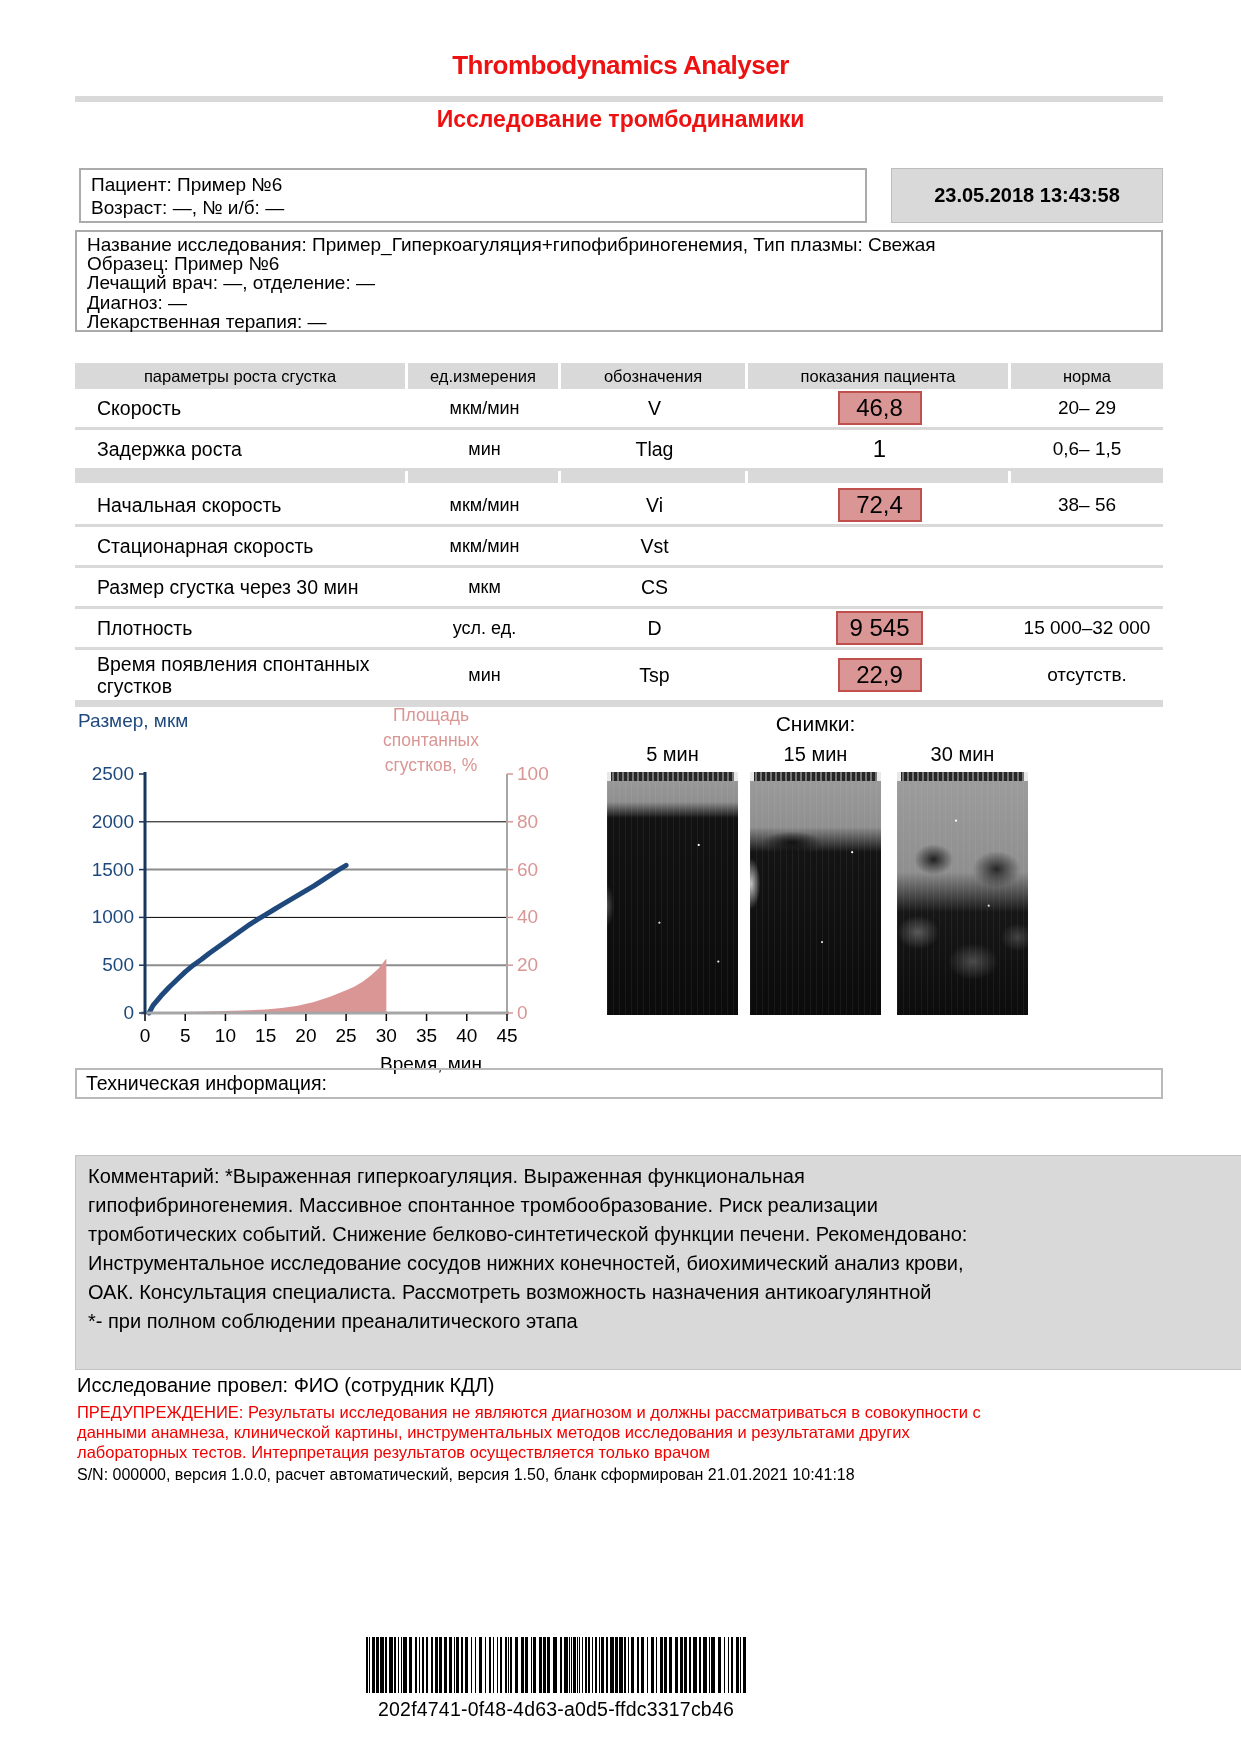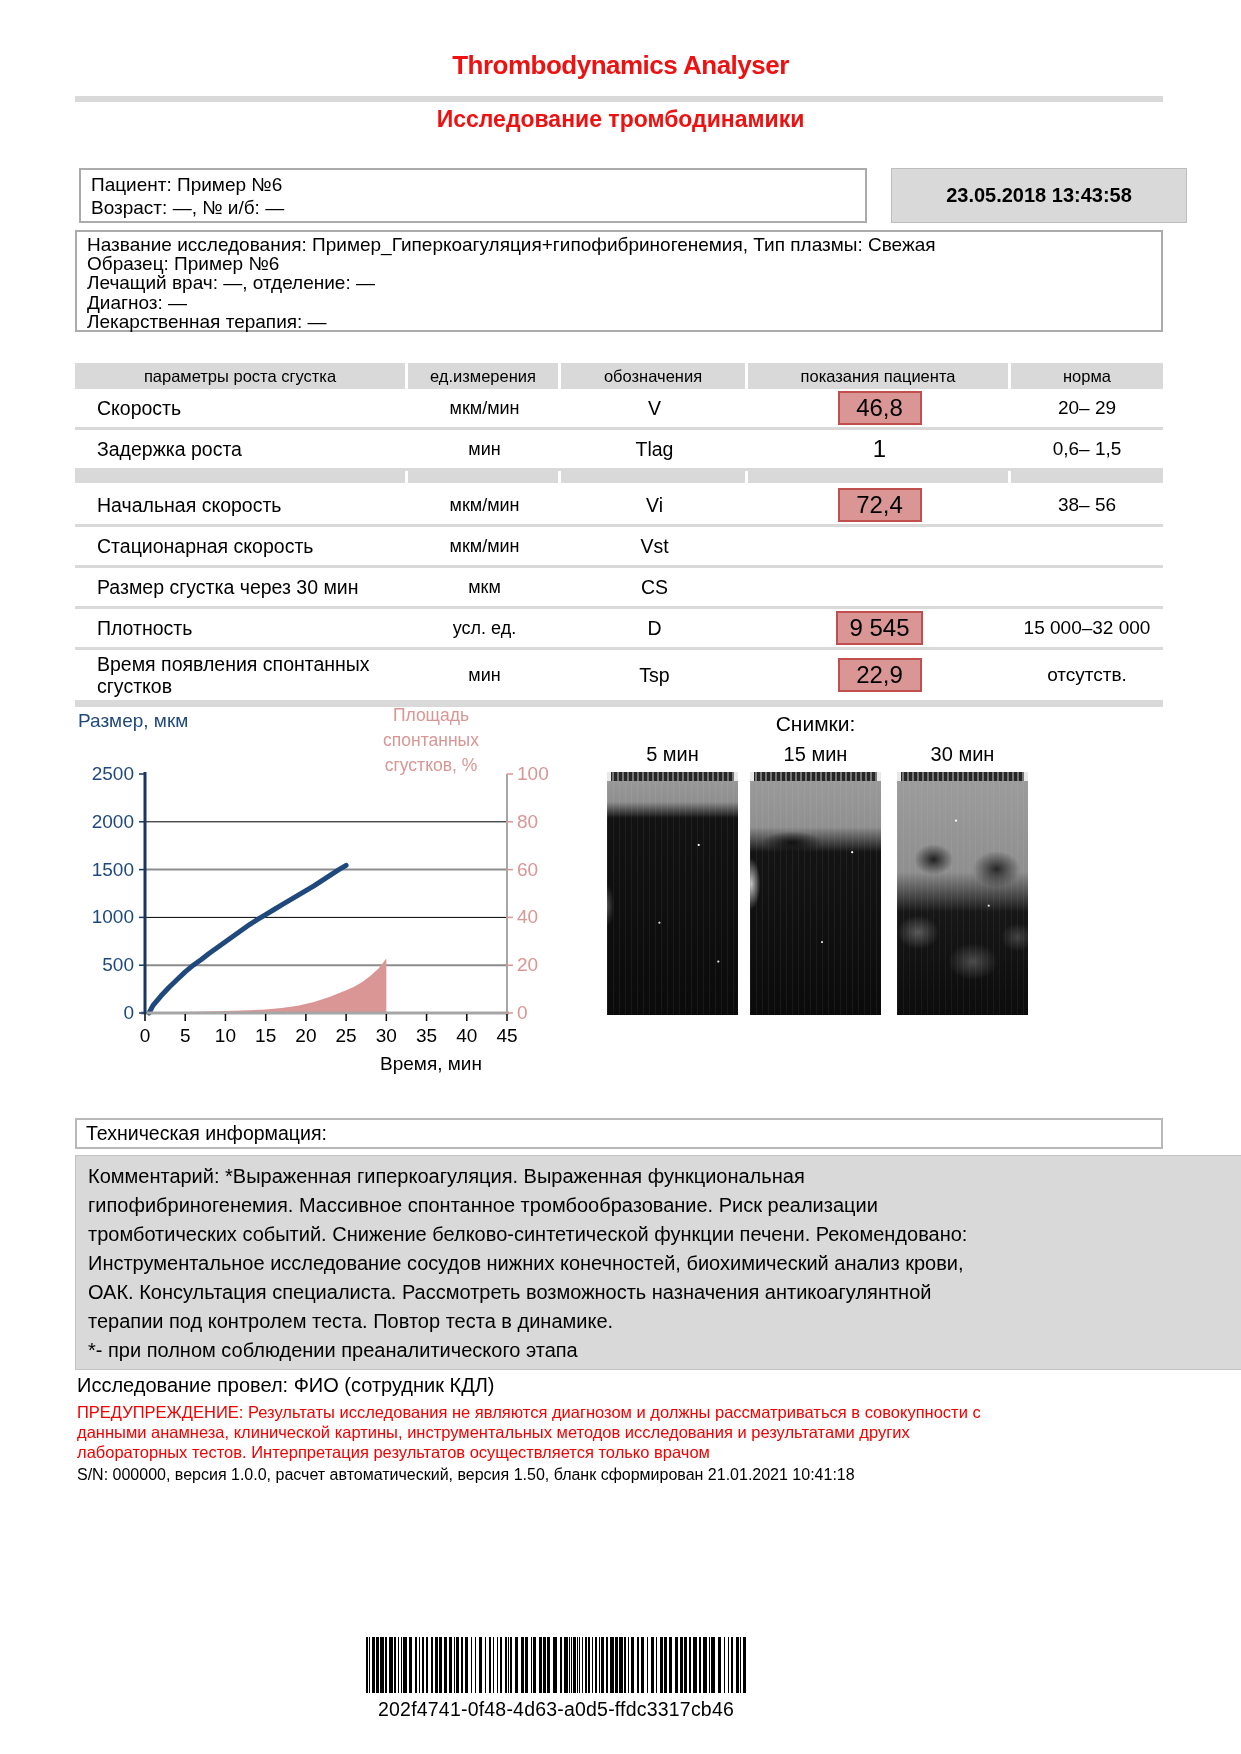--- a/index.html
+++ b/index.html
@@ -5,21 +5,21 @@
   html,body{margin:0;padding:0;background:#fff;}
   .page{position:relative;width:1241px;height:1754px;background:#fff;overflow:hidden;
         font-family:"Liberation Sans","DejaVu Sans",sans-serif;color:#000;}
   .abs{position:absolute;}
 
   .app-title{left:0;top:50px;width:1241px;text-align:center;font-size:26px;font-weight:bold;color:#ee1111;letter-spacing:-0.5px;}
   .title-rule{left:75px;top:96px;width:1088px;height:6px;background:#d9d9d9;}
   .report-title{left:0;top:106px;width:1241px;text-align:center;font-size:23px;font-weight:bold;color:#ee1111;}
 
   .patient-box{left:79px;top:168px;width:788px;height:55px;border:2px solid #ababab;box-sizing:border-box;padding:3px 10px;font-size:19px;line-height:23px;}
-  .datetime-box{left:891px;top:168px;width:296px;height:55px;background:#d9d9d9;border:1px solid #bdbdbd;box-sizing:border-box;
+  .datetime-box{left:891px;top:168px;width:272px;height:55px;background:#d9d9d9;border:1px solid #bdbdbd;box-sizing:border-box;
                 display:flex;align-items:center;justify-content:center;font-size:20px;font-weight:bold;}
   .study-box{left:75px;top:230px;width:1088px;height:102px;border:2px solid #ababab;box-sizing:border-box;padding:3px 10px;font-size:19px;line-height:19.2px;}
 
   .rtable{left:75px;top:363px;width:1088px;}
   .trow{display:grid;grid-template-columns:333px 153px 187px 263px 152px;column-gap:0;align-items:center;}
   .thead{grid-template-columns:330px 150px 184px 260px 152px;column-gap:3px;height:26px;font-size:16.5px;}
   .thead>div{background:#d9d9d9;height:100%;display:flex;align-items:center;justify-content:center;}
   .thead>div:first-child{justify-content:center;}
   .drow{height:38px;border-bottom:3px solid #d9d9d9;font-size:19.5px;}
   .drow.tall{height:50px;border-bottom:none;}
@@ -65,21 +65,21 @@
       radial-gradient(28px 22px at 28% 36%, rgba(12,12,12,.85), rgba(0,0,0,0) 70%),
       radial-gradient(34px 26px at 76% 40%, rgba(12,12,12,.8), rgba(0,0,0,0) 70%),
       radial-gradient(30px 24px at 16% 66%, rgba(155,155,155,.5), rgba(0,0,0,0) 70%),
       radial-gradient(36px 26px at 58% 78%, rgba(145,145,145,.45), rgba(0,0,0,0) 70%),
       radial-gradient(24px 20px at 92% 68%, rgba(135,135,135,.4), rgba(0,0,0,0) 70%),
       radial-gradient(1.5px 1.5px at 45% 20%, #fff 40%, rgba(0,0,0,0) 100%),
       radial-gradient(1.5px 1.5px at 70% 55%, #ddd 40%, rgba(0,0,0,0) 100%),
       repeating-linear-gradient(90deg, rgba(255,255,255,.05) 0 1px, rgba(0,0,0,0) 1px 6px),
       linear-gradient(180deg,#9c9c9c 9px,#8f8f8f 100px,#171717 140px,#0c0c0c 100%);}
 
-  .tech-header{left:75px;top:1118px;width:1088px;height:31px;border:2px solid #b9b9b9;box-sizing:border-box;
+  .tech-header{left:75px;top:1068px;width:1088px;height:31px;border:2px solid #b9b9b9;box-sizing:border-box;
                display:flex;align-items:center;padding-left:9px;font-size:19.5px;}
   .comment-box{left:75px;top:1155px;width:1176px;height:215px;background:#d9d9d9;border:1px solid #c2c2c2;
                box-sizing:border-box;padding:6px 12px;font-size:20px;line-height:29px;}
   .performed{left:77px;top:1374px;font-size:20px;}
   .warning{left:77px;top:1402px;width:1090px;color:#f20000;font-size:16.5px;line-height:20px;}
   .serial{left:77px;top:1466px;font-size:16px;}
 
   .barcode{left:365px;top:1637px;width:382px;text-align:center;}
   .bars{display:flex;height:56px;justify-content:center;}
   .bars .b{background:#000;height:100%;}
@@ -246,21 +246,20 @@
   <div class="abs snap snap2" style="left:750px"></div>
   <div class="abs snap snap3" style="left:897px"></div>
 
   <div class="abs tech-header">Техническая информация:</div>
   <div class="abs comment-box">
     <div>Комментарий: *Выраженная гиперкоагуляция. Выраженная функциональная</div>
     <div>гипофибриногенемия. Массивное спонтанное тромбообразование. Риск реализации</div>
     <div>тромботических событий. Снижение белково-синтетической функции печени. Рекомендовано:</div>
     <div>Инструментальное исследование сосудов нижних конечностей, биохимический анализ крови,</div>
     <div>ОАК. Консультация специалиста. Рассмотреть возможность назначения антикоагулянтной</div>
-    <div>терапии под контролем теста. Повтор теста в динамике.</div>
     <div>*- при полном соблюдении преаналитического этапа</div>
   </div>
   <div class="abs performed">Исследование провел: ФИО (сотрудник КДЛ)</div>
 
   <div class="abs warning">
     <div>ПРЕДУПРЕЖДЕНИЕ: Результаты исследования не являются диагнозом и должны рассматриваться в совокупности с</div>
     <div>данными анамнеза, клинической картины, инструментальных методов исследования и результатами других</div>
     <div>лабораторных тестов. Интерпретация результатов осуществляется только врачом</div>
   </div>
   <div class="abs serial">S/N: 000000, версия 1.0.0, расчет автоматический, версия 1.50, бланк сформирован 21.01.2021 10:41:18</div>

